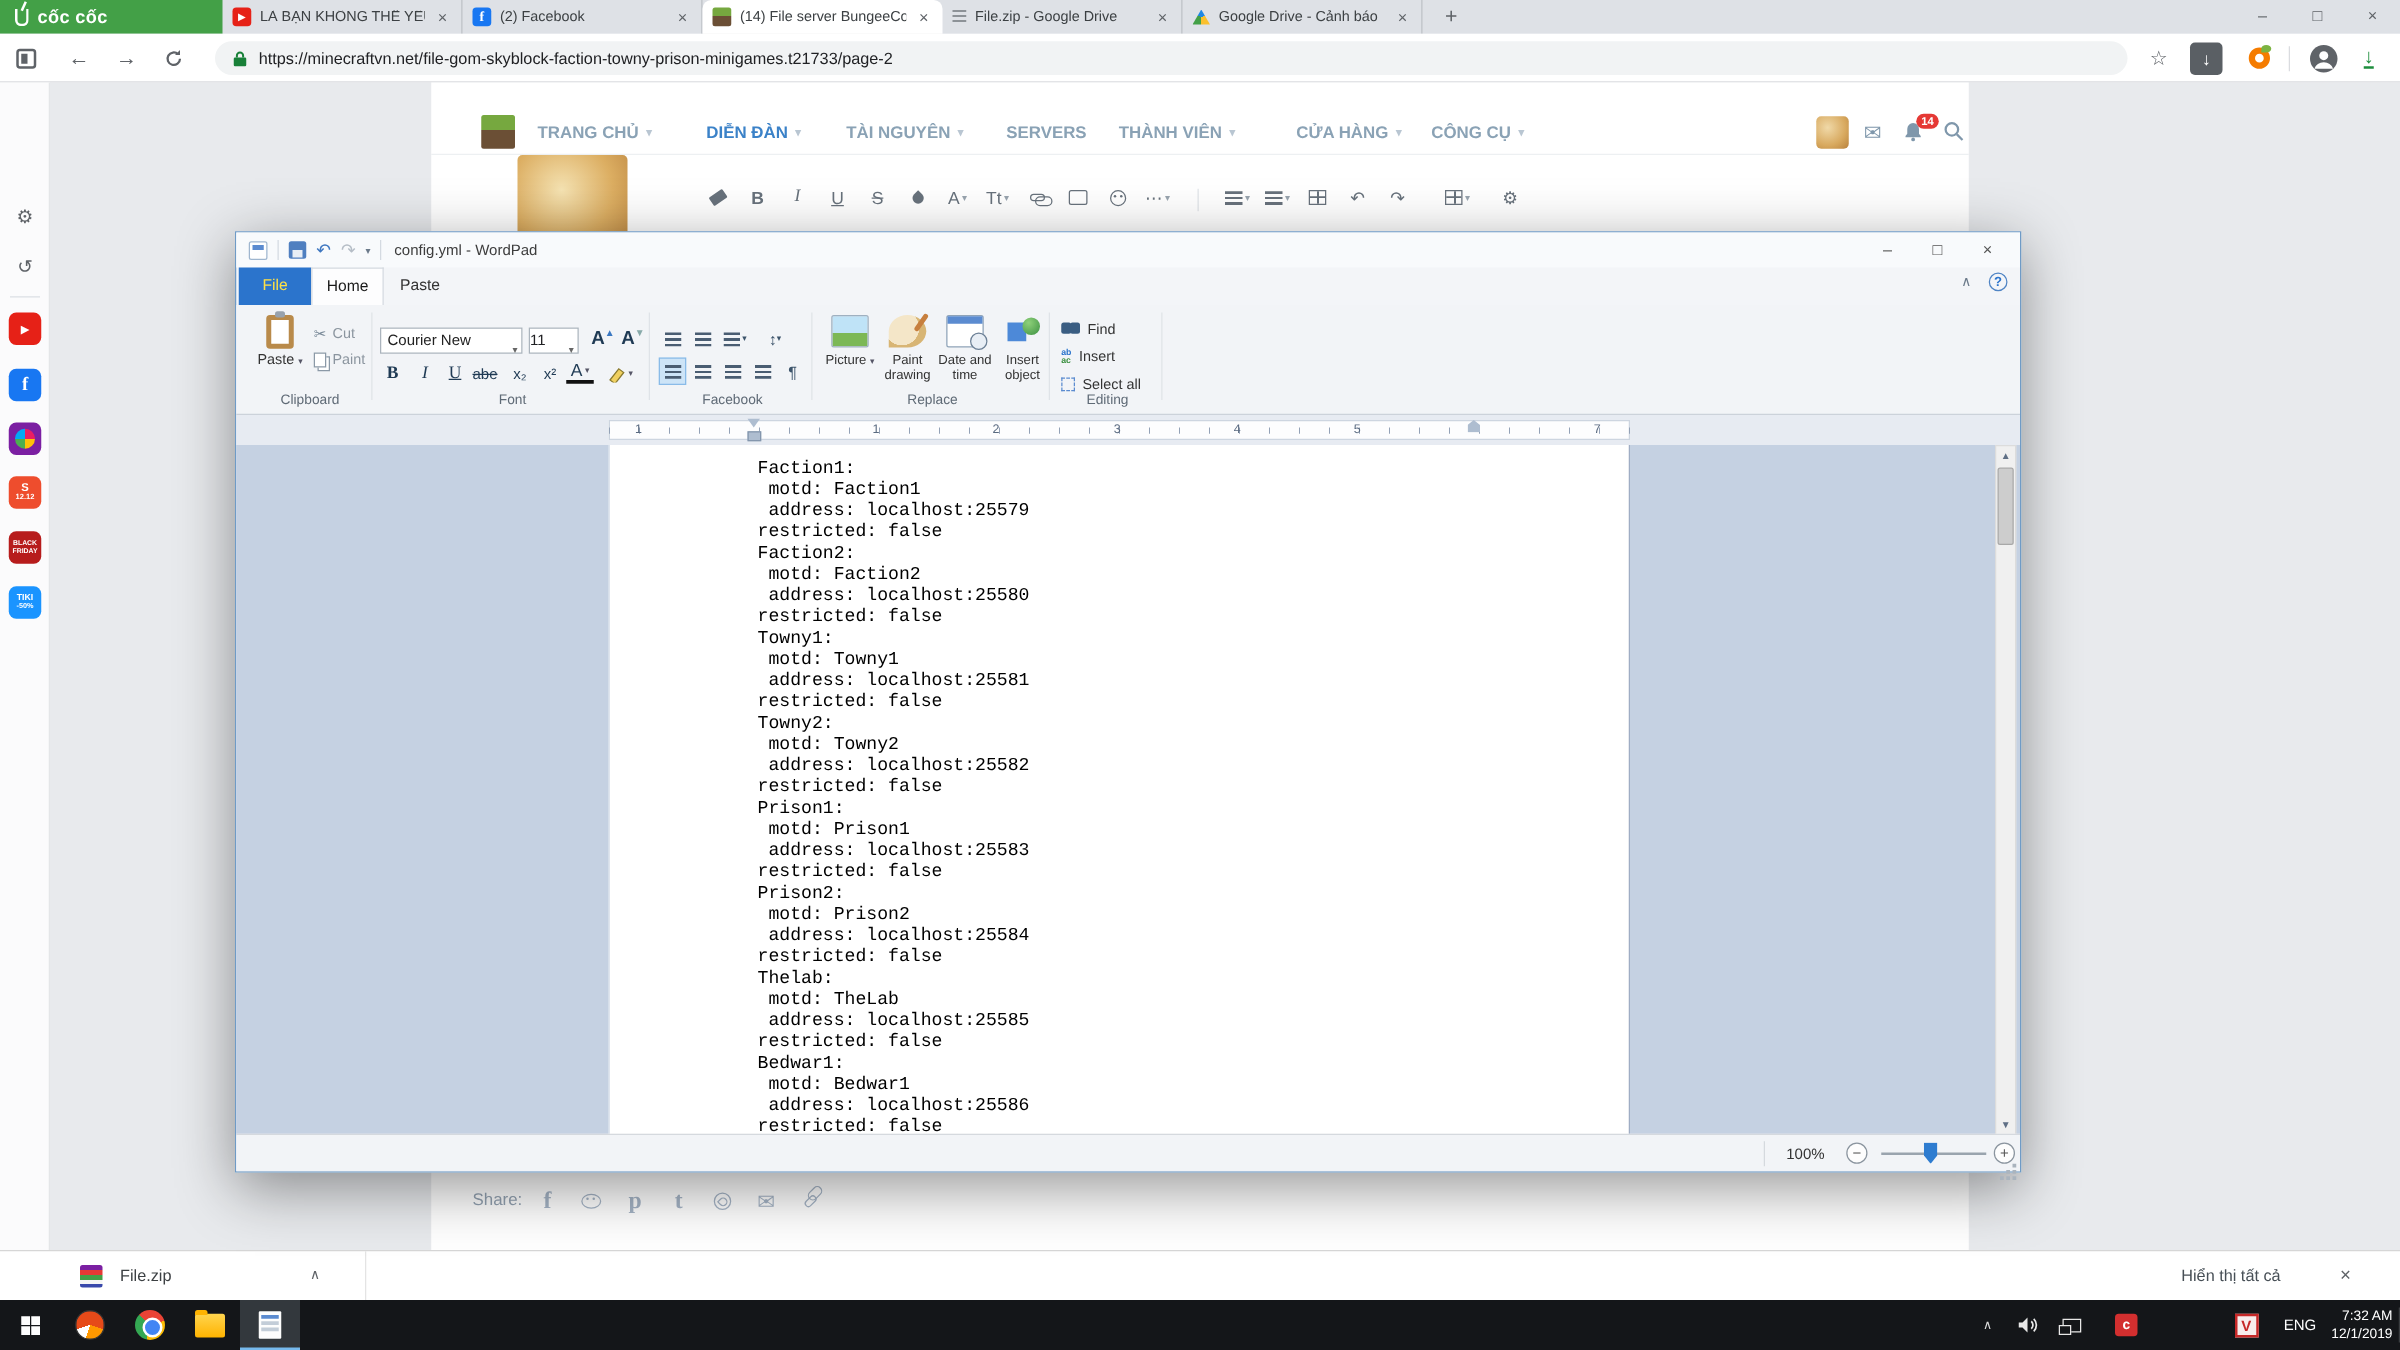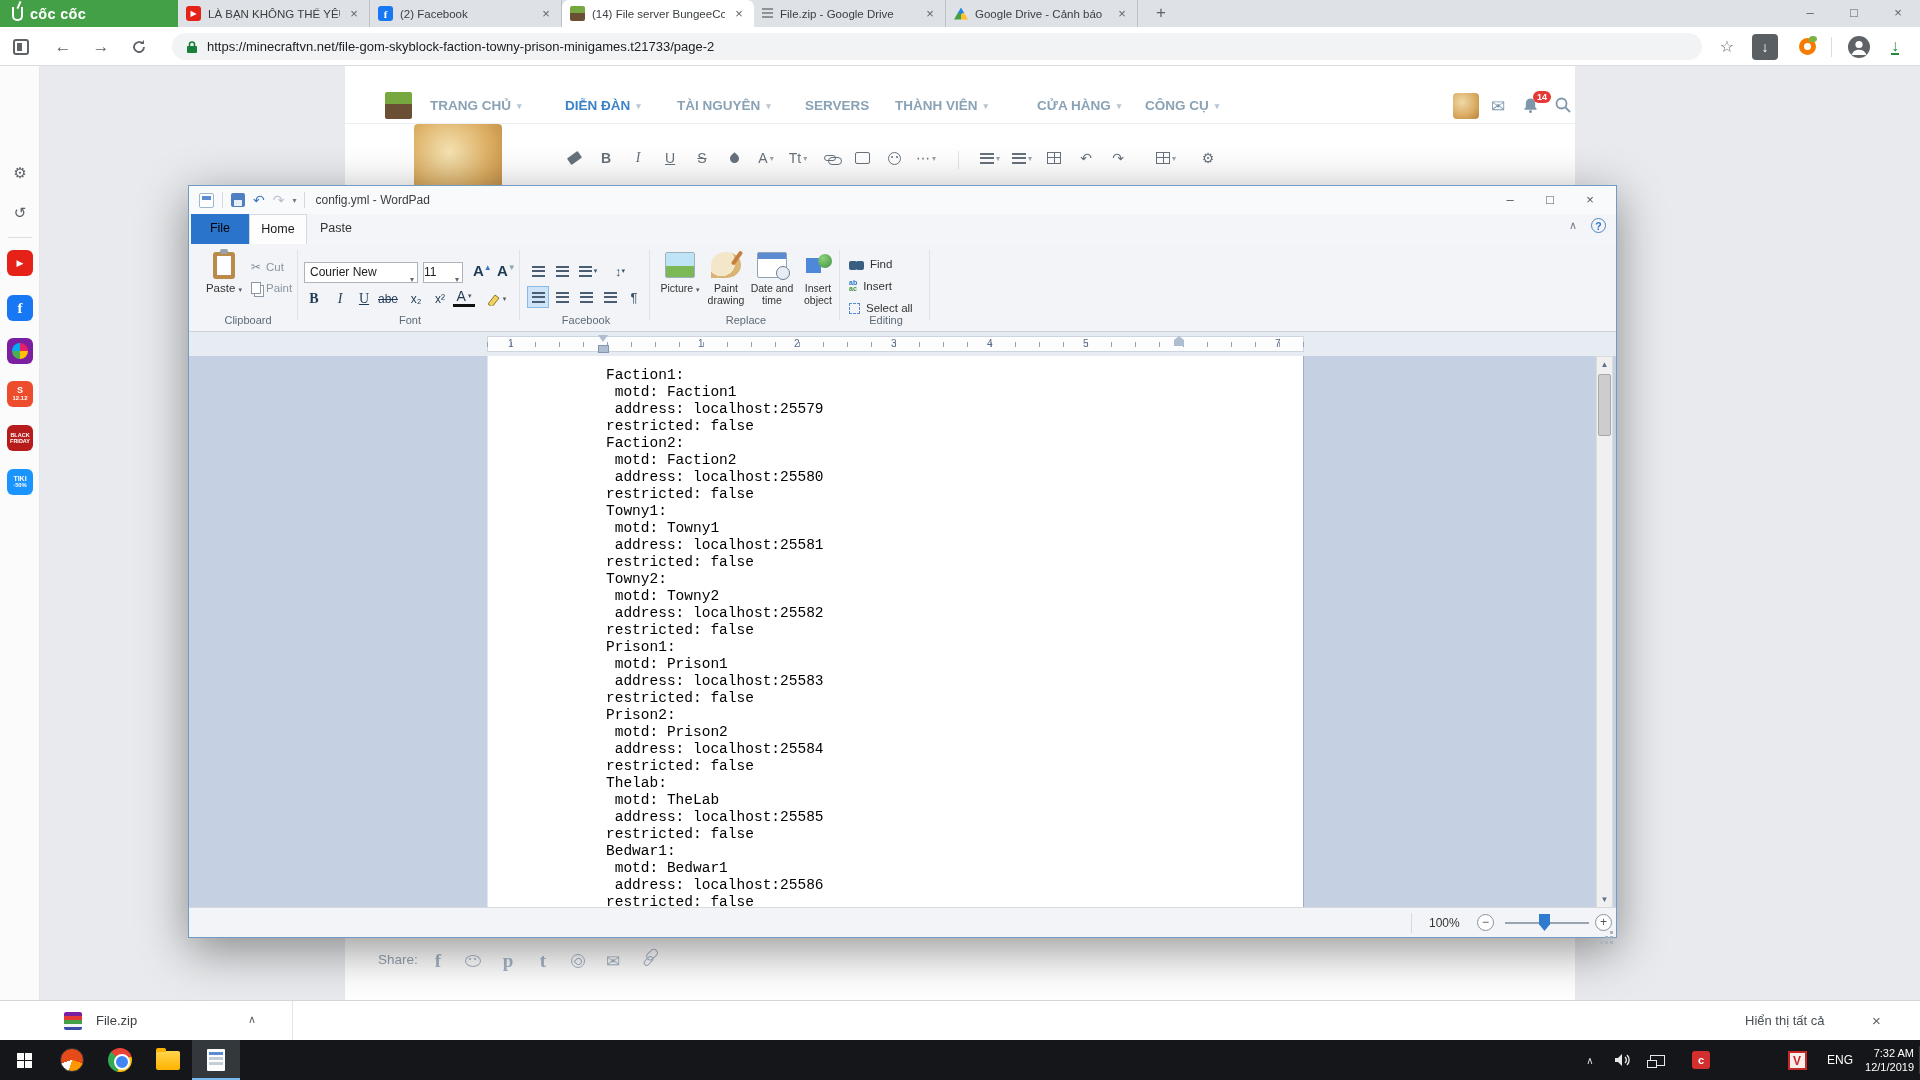--- a/index.html
+++ b/index.html
@@ -106,21 +106,21 @@
 .floppy{width:14px;height:14px;background:#4f7fc0;border-radius:2px;position:relative}
 .floppy:after{content:"";position:absolute;left:3px;bottom:1px;width:8px;height:6px;background:#e8eef5}
 .qundo{font-size:14px;color:#3f77c0}
 .qredo{font-size:14px;color:#b6bec7}
 .qcaret{font-size:8px;color:#6b7a8a}
 #wp-title .t{margin-left:10px;font-size:12px;color:#3d3d3d}
 #wp-controls{position:absolute;right:6px;top:0;height:28px;display:flex}
 #wp-controls span{width:40px;text-align:center;line-height:27px;color:#555;font-size:13px}
 #wp-tabs{position:absolute;left:2px;top:28px;height:30px;display:flex}
 .wp-tab{width:58px;text-align:center;line-height:29px;font-size:12.5px;color:#333}
-.wp-tab.file{background:#2b74cc;color:#000000}
+.wp-tab.file{background:#2b74cc;color:#fde047}
 .wp-tab.active{background:#fdfdfe;border:1px solid #d4d9df;border-bottom:none;color:#1a1a1a}
 #wp-help{position:absolute;right:10px;top:32px;display:flex;gap:14px;align-items:center;color:#6b7a8a;font-size:11px}
 #wp-help .q{width:15px;height:15px;border:1.5px solid #4f84c4;border-radius:50%;color:#2b74cc;font-weight:bold;text-align:center;line-height:14px;font-size:10.5px}
 #wp-ribbon{position:absolute;left:0;top:58px;width:100%;height:88px;background:#f2f4f7;border-bottom:1px solid #ccd2da}
 .gdiv{position:absolute;top:6px;width:1px;height:70px;background:#dfe3e8}
 .glabel{position:absolute;top:70px;font-size:11px;color:#5f6a76;text-align:center}
 #paste-btn{position:absolute;left:12px;top:6px;width:46px;height:62px;text-align:center;font-size:11.5px;color:#333}
 .clipico{width:22px;height:27px;background:#b98a4a;border-radius:3px;margin:2px auto 3px;position:relative}
 .clipico:before{content:"";position:absolute;left:4px;top:4px;width:14px;height:19px;background:#fff}
 .clipico:after{content:"";position:absolute;left:7px;top:-3px;width:8px;height:5px;background:#98a2ad;border-radius:2px}
@@ -141,21 +141,21 @@
 .ins-ico{width:30px;height:26px;margin:0 auto 4px;border-radius:2px}
 .ico-pic{background:linear-gradient(#bfe3f7 0 55%,#7cb856 55%);border:1px solid #9fb0c0}
 .ico-paint{background:radial-gradient(circle at 35% 40%,#f4e6c8 55%,#d8b574 56%);border-radius:50% 50% 50% 0;position:relative}
 .ico-paint:after{content:"";position:absolute;right:2px;top:-2px;width:4px;height:16px;background:#c77f3e;transform:rotate(35deg);border-radius:2px}
 .ico-date{background:#fff;border:1px solid #8fa3b8;position:relative}
 .ico-date:before{content:"";position:absolute;left:0;top:0;right:0;height:6px;background:#5b8bd0}
 .ico-date:after{content:"";position:absolute;right:-4px;bottom:-3px;width:12px;height:12px;border-radius:50%;background:#e8eef5;border:1.5px solid #6b7f95}
 .ico-obj{position:relative}
 .ico-obj:before{content:"";position:absolute;left:3px;top:6px;width:15px;height:15px;background:#4d89d8}
 .ico-obj:after{content:"";position:absolute;right:1px;top:2px;width:14px;height:14px;border-radius:50%;background:radial-gradient(circle at 35% 30%,#8fd17a,#3d9142)}
-.ed-row{position:absolute;left:660px;font-size:11.5px;color:#333;display:flex;align-items:flex-end;gap:6px}
+.ed-row{position:absolute;left:660px;font-size:11.5px;color:#333;display:flex;align-items:flex-start;gap:6px}
 .binoc{width:15px;height:9px;position:relative}
 .binoc:before,.binoc:after{content:"";position:absolute;top:0;width:8px;height:9px;background:#3a5d82;border-radius:2px}
 .binoc:after{right:0}
 .repl{font-size:7px;font-weight:bold;color:#2b74cc;line-height:6px}
 .repl i{color:#3d9142;font-style:normal}
 .selall{width:11px;height:11px;border:1.5px dashed #5b8bd0}
 
 #wp-ruler{position:absolute;left:0;top:146px;width:100%;height:24px;background:#e7ebf2}
 #ruler-band{position:absolute;left:298px;top:4px;width:817px;height:16px;background:#fdfdfe;border:1px solid #cdd5e0}
 #ruler-ticks{position:absolute;left:298px;top:10px;width:817px;height:5px;background:repeating-linear-gradient(90deg,#93a1b6 0 1px,transparent 1px 24px)}

